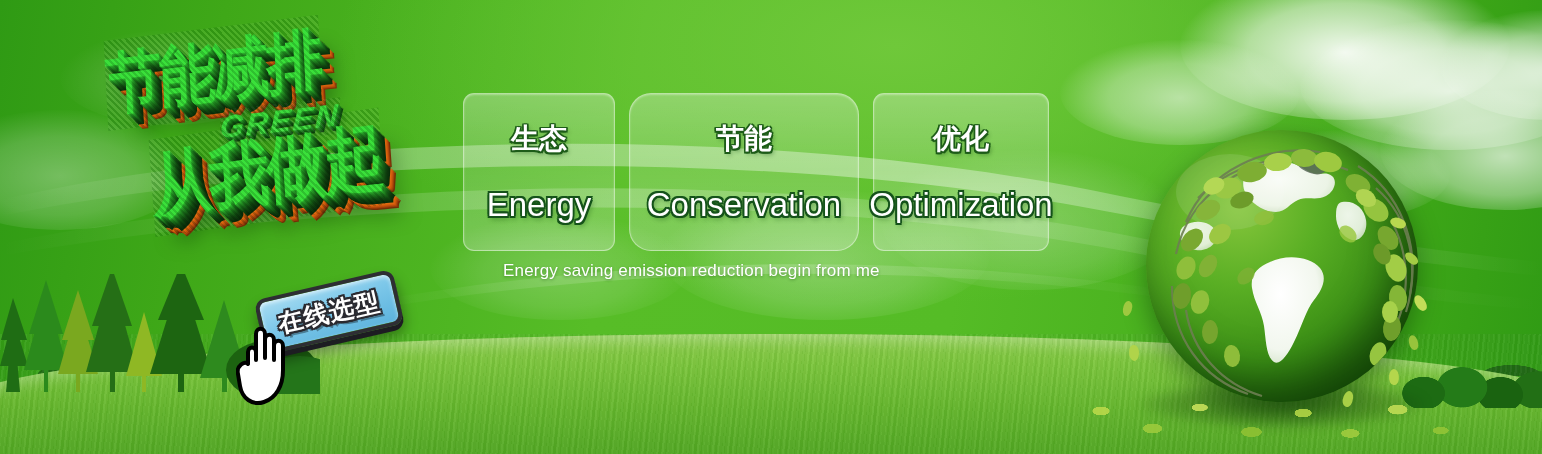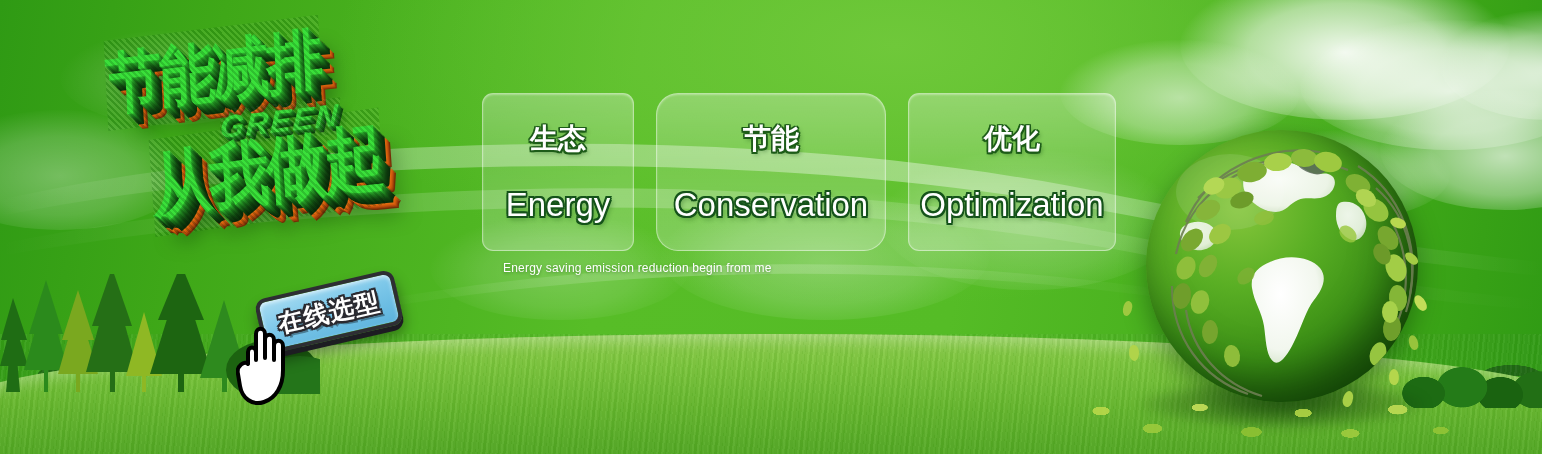--- a/index.html
+++ b/index.html
@@ -162,40 +162,40 @@
     text-shadow:
       -2px -2px 0 #2a2a30, 2px -2px 0 #2a2a30, -2px 2px 0 #2a2a30, 2px 2px 0 #2a2a30,
       0 -2px 0 #2a2a30, 0 2px 0 #2a2a30, -2px 0 0 #2a2a30, 2px 0 0 #2a2a30,
       3px 4px 0 rgba(0,0,0,.35);
   }
   .hand-cursor { position: absolute; left: 236px; top: 312px; width: 86px; height: 96px; }
 
   
   .cards {
     position: absolute;
-    left: 482px; top: 93px;
+    left: 463px; top: 93px;
     display: flex;
-    gap: 22px;
+    gap: 14px;
     align-items: stretch;
   }
   .card {
     width: 152px;
     height: 158px;
     border-radius: 11px;
     border: 1px solid rgba(255,255,255,0.42);
     background: linear-gradient(180deg, rgba(255,255,255,0.28) 0%, rgba(255,255,255,0.15) 48%, rgba(255,255,255,0.23) 100%);
     box-shadow: inset 0 1px 2px rgba(255,255,255,.34);
     display: flex;
     flex-direction: column;
     justify-content: center;
     align-items: center;
     cursor: pointer;
   }
   .card.wide { width: 230px; border-radius: 22px; }
-  .card.wider { width: 208px; }
+  .card.wider { width: 176px; }
 
   .card-cn {
     font-family: "DejaVu Sans", sans-serif;
     font-size: 28px;
     font-weight: bold;
     color: #ffffff;
     margin-bottom: 28px;
     text-shadow:
       -1.5px -1.5px 0 #1d5c18, 1.5px -1.5px 0 #1d5c18,
       -1.5px 1.5px 0 #1d5c18, 1.5px 1.5px 0 #1d5c18,
@@ -214,21 +214,21 @@
       0 -1.8px 0 #15531a, 0 1.8px 0 #15531a,
       -1.8px 0 0 #15531a, 1.8px 0 0 #15531a,
       2px 3px 5px rgba(8,55,8,.45);
   }
 
   
   .tagline {
     position: absolute;
     left: 503px; top: 261px;
     font-family: "Liberation Sans", sans-serif;
-    font-size: 12px;
+    font-size: 17px;
     color: #ffffff;
     letter-spacing: .2px;
     text-shadow: 0 1px 3px rgba(20,70,10,.45);
   }
 
   
   .globe-wrap { position: absolute; left: 1128px; top: 122px; width: 310px; height: 310px; }
   .globe-shadow {
     position: absolute; left: 12px; top: 258px;
     width: 286px; height: 48px;

